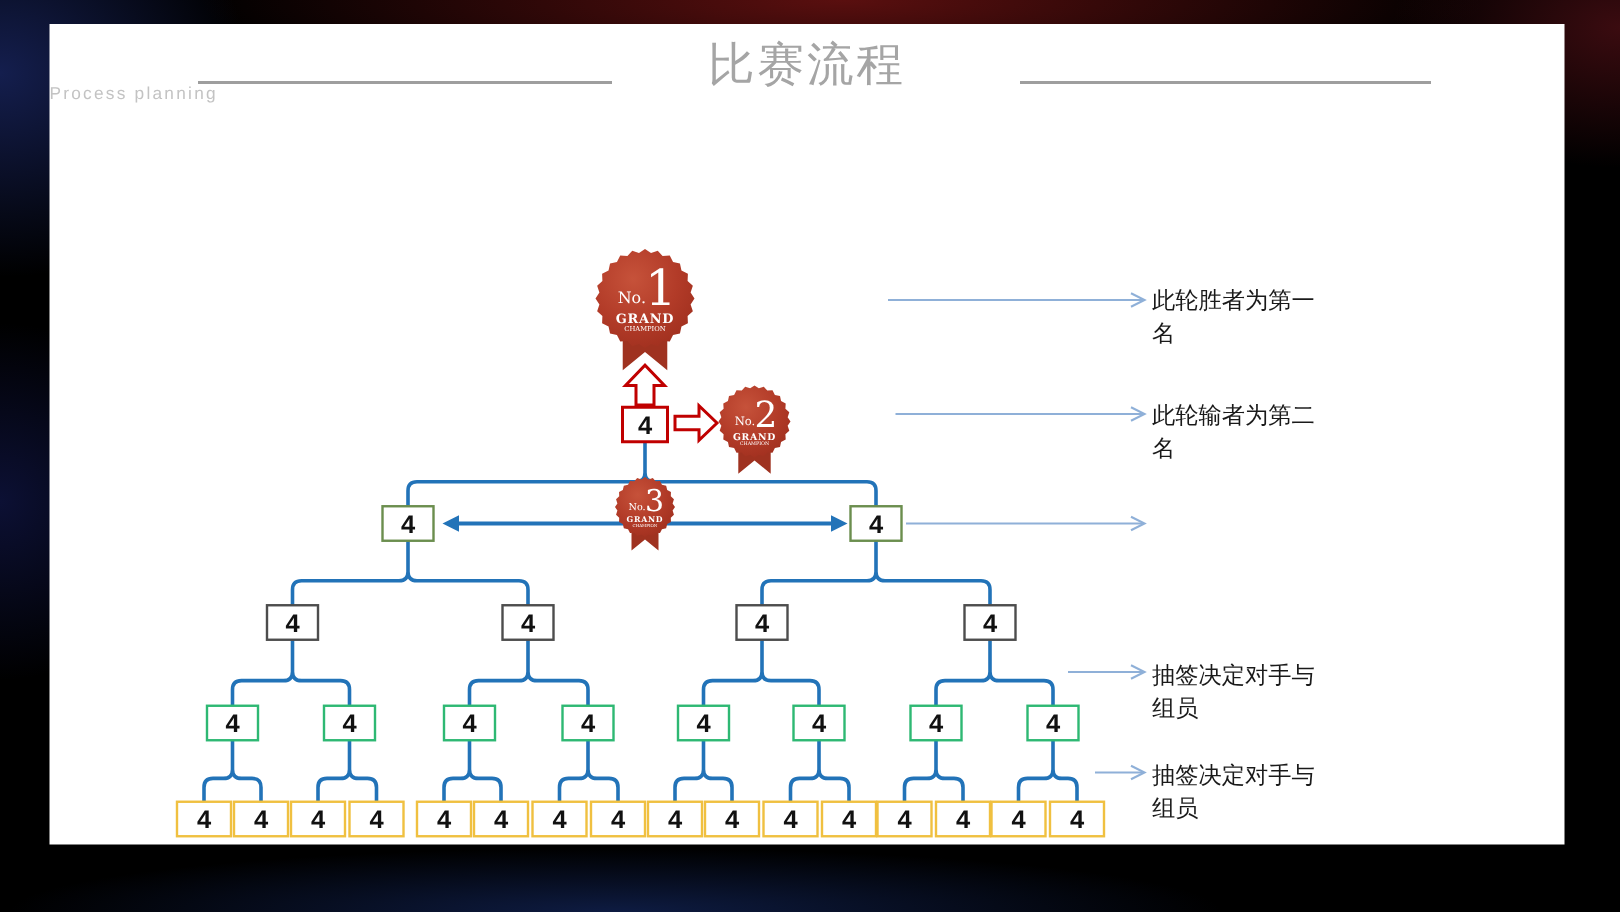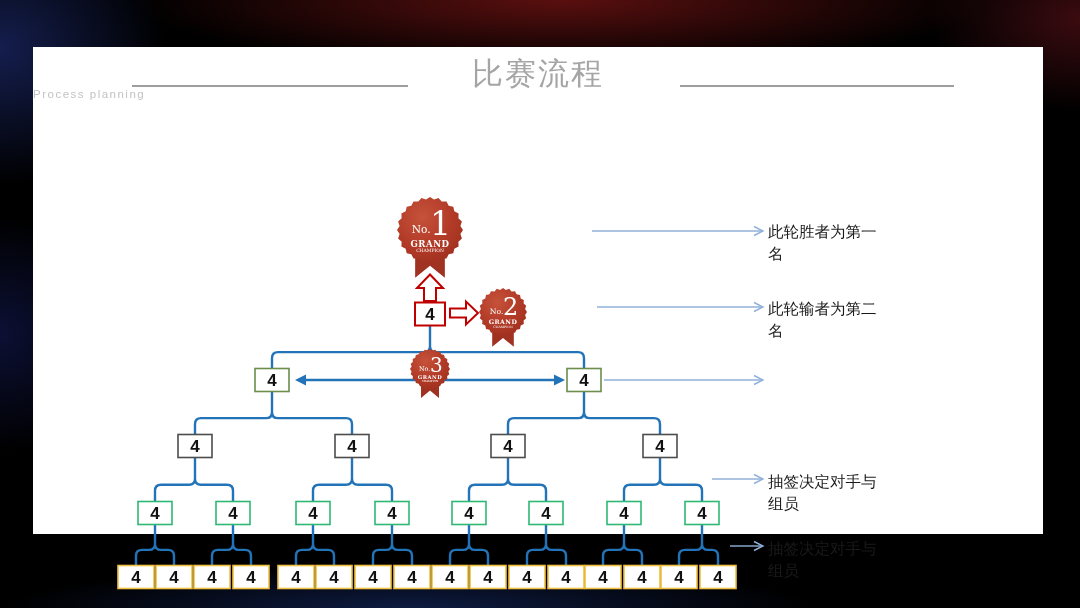--- a/index.html
+++ b/index.html
@@ -13,21 +13,21 @@
     position:absolute;left:0;top:0;width:1080px;height:608px;
     background:
       radial-gradient(55% 16% at 52% 0%, rgba(150,25,25,.60), rgba(0,0,0,0) 72%),
       radial-gradient(22% 32% at 0% 8%, rgba(40,60,155,.50), rgba(0,0,0,0) 70%),
       radial-gradient(16% 28% at 0% 55%, rgba(30,40,130,.40), rgba(0,0,0,0) 70%),
       radial-gradient(48% 9% at 38% 100%, rgba(25,50,120,.55), rgba(0,0,0,0) 78%),
       radial-gradient(20% 22% at 100% 3%, rgba(130,25,35,.45), rgba(0,0,0,0) 70%),
       #000;
   }
   .slide{
-    position:absolute;left:33px;top:47px;width:1010px;height:487px;
+    position:absolute;left:33px;top:16px;width:1010px;height:547px;
     background:#fff;
   }
   .title{
     position:absolute;left:0;right:0;top:6px;text-align:center;
     font-size:31px;color:#a5a5a5;letter-spacing:2px;font-weight:400;
   }
   .subtitle{
     position:absolute;left:0;right:0;top:41px;
     font-size:11.5px;color:#c3c3c3;letter-spacing:1.5px;
   }

